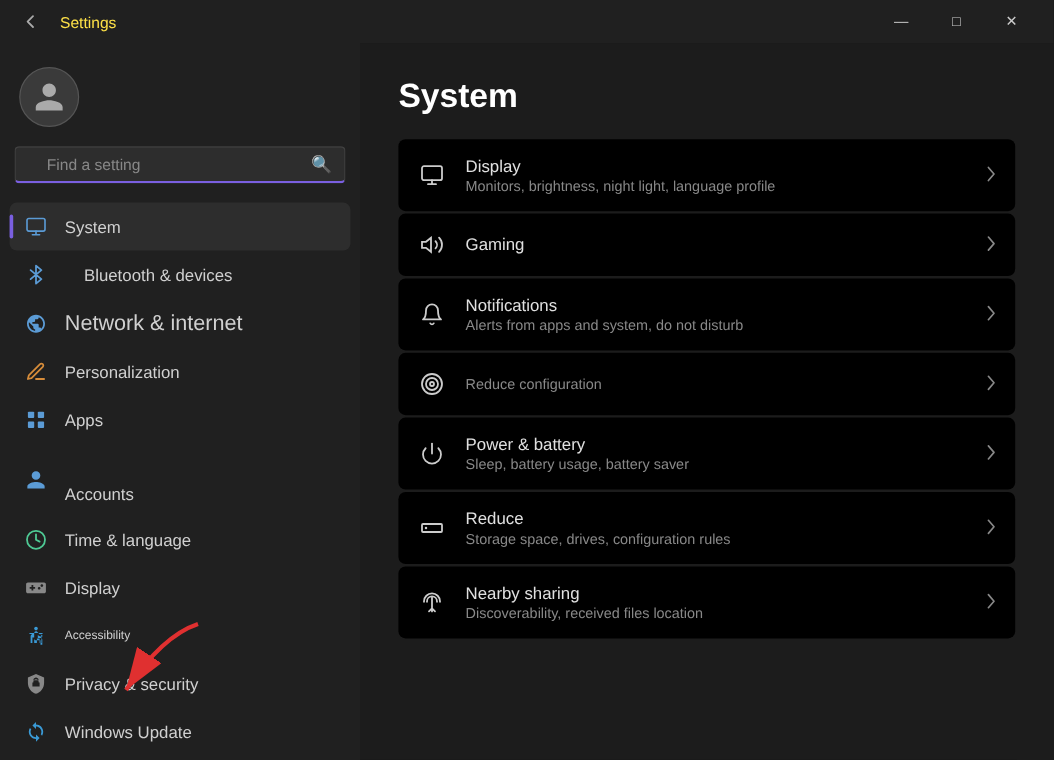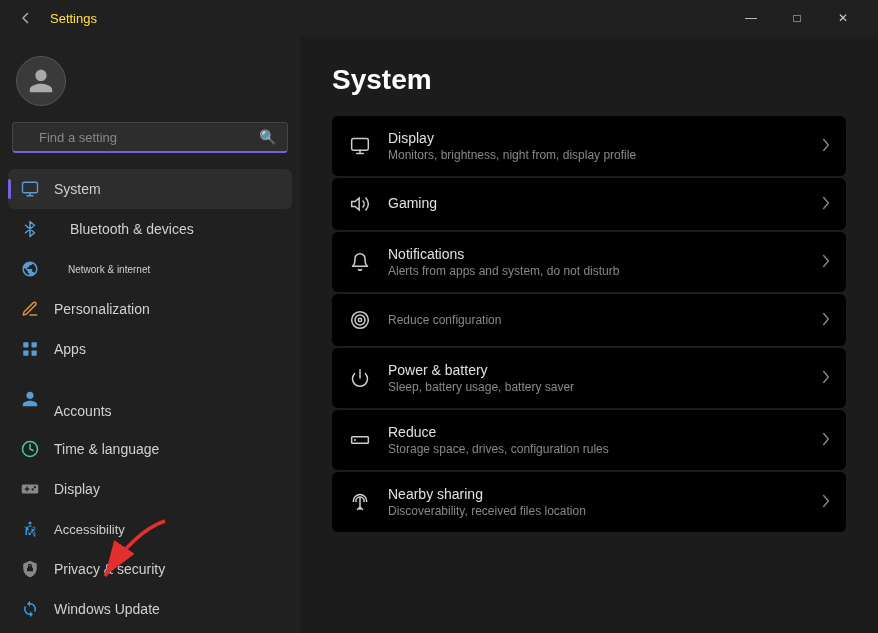--- a/index.html
+++ b/index.html
@@ -300,21 +300,21 @@
             </svg>
           </span>
           <span style="font-size: 14px; margin-left: 16px;">Bluetooth &amp; devices</span>
         </div>
         <div class="nav-item">
           <span class="nav-icon" style="color: rgb(91, 155, 213);">
             <svg viewBox="0 0 24 24" fill="currentColor" width="18" height="18">
               <path d="M12 2C6.48 2 2 6.48 2 12s4.48 10 10 10 10-4.48 10-10S17.52 2 12 2zm-1 17.93c-3.95-.49-7-3.85-7-7.93 0-.62.08-1.21.21-1.79L9 15v1c0 1.1.9 2 2 2v1.93zm6.9-2.54c-.26-.81-1-1.39-1.9-1.39h-1v-3c0-.55-.45-1-1-1H8v-2h2c.55 0 1-.45 1-1V7h2c1.1 0 2-.9 2-2v-.41c2.93 1.19 5 4.06 5 7.41 0 2.08-.8 3.97-2.1 5.39z"></path>
             </svg>
           </span>
-          <span style="font-size: 10px; margin-left: 14px;">Network &amp; internet</span>
+          <span style="font-size: 18px;">Network &amp; internet</span>
         </div>
         <div class="nav-item">
           <span class="nav-icon" style="color: rgb(214, 140, 58);">
             <svg viewBox="0 0 24 24" fill="none" stroke="currentColor" stroke-width="2" width="18" height="18">
               <path d="M12 20h9M16.5 3.5a2.121 2.121 0 013 3L7 19l-4 1 1-4L16.5 3.5z" stroke-linecap="round" stroke-linejoin="round"></path>
             </svg>
           </span>
           <span style="font-size: 14px;">Personalization</span>
         </div>
         <div class="nav-item">
@@ -353,21 +353,21 @@
           </span>
           <span style="font-size: 14px;">Display</span>
         </div>
         <div class="nav-item">
           <span class="nav-icon" style="color: rgb(58, 154, 214);">
             <svg viewBox="0 0 24 24" fill="currentColor" width="18" height="18">
               <circle cx="12" cy="4" r="2"></circle>
               <path d="M19 13v-2c-1.54.02-3.09-.75-4.07-1.83l-1.29-1.43c-.17-.19-.38-.34-.61-.45-.01 0-.01-.01-.02-.01H13c-.35-.2-.75-.3-1.19-.26C10.76 7.11 10 8.04 10 9.09V15c0 1.1.9 2 2 2h5v5h2v-5.5c0-1.1-.9-2-2-2h-3v-3.45c1.29 1.07 3.25 1.94 5 1.95zm-9 7v-6H8v6H6v-8.09c0-.02.01-.04.01-.06L7.5 10H5c-.28 0-.5-.22-.5-.5S4.72 9 5 9h14c.28 0 .5.22.5.5S19.28 10 19 10h-2.5l1.49 1.85c0 .02.01.04.01.06V20h-2v-5h-3v5h-2z"></path>
             </svg>
           </span>
-          <span style="font-size: 13px;">Accessibility</span>
+          <span style="font-size: 10px;">Accessibility</span>
         </div>
         <div class="nav-item">
           <span class="nav-icon" style="color: rgb(136, 136, 136);">
             <svg viewBox="0 0 24 24" fill="currentColor" width="18" height="18">
               <path d="M12 1L3 5v6c0 5.55 3.84 10.74 9 12 5.16-1.26 9-6.45 9-12V5l-9-4zm0 4c1.4 0 2.8 1.1 2.8 2.5v.5H9.2v-.5C9.2 6.1 10.6 5 12 5zm4 10H8v-4.5h1V10c0-1.7 1.3-3 3-3s3 1.3 3 3v.5h1V15z"></path>
             </svg>
           </span>
           <span style="font-size: 14px;">Privacy &amp; security</span>
         </div>
         <div class="nav-item">
@@ -386,21 +386,21 @@
     <div class="settings-list">
     <div class="setting-item">
           <div class="setting-item-icon">
             <svg viewBox="0 0 24 24" fill="none" stroke="currentColor" stroke-width="1.8" width="20" height="20">
               <rect x="2" y="3" width="20" height="14" rx="2"></rect>
               <path d="M8 21h8M12 17v4" stroke-linecap="round"></path>
             </svg>
           </div>
           <div class="setting-item-text">
             <div class="setting-item-title">Display</div>
-            <div class="setting-item-desc">Monitors, brightness, night from, display profile</div>
+            <div class="setting-item-desc">Monitors, brightness, night light, language profile</div>
           </div>
           <span class="setting-item-chevron"><svg viewBox="0 0 10 18" width="8" height="14" fill="none" stroke="currentColor" stroke-width="1.8">
               <path d="M2 2l6 7-6 7" stroke-linecap="round" stroke-linejoin="round"></path>
             </svg></span>
         </div>
         <div class="setting-item">
           <div class="setting-item-icon">
             <svg viewBox="0 0 24 24" fill="none" stroke="currentColor" stroke-width="1.8" width="20" height="20">
               <path d="M11 5L6 9H2v6h4l5 4V5z"></path>
               <path d="M15.54 8.46a5 5 0 010 7.07M19.07 4.93a10 10 0 010 14.14" stroke-linecap="round"></path>

